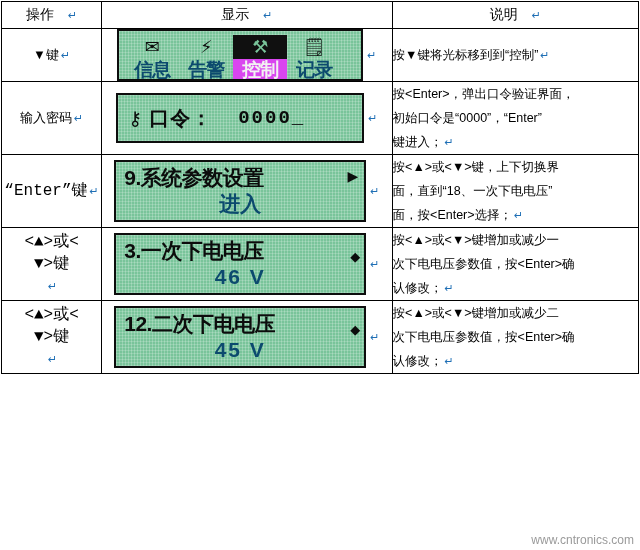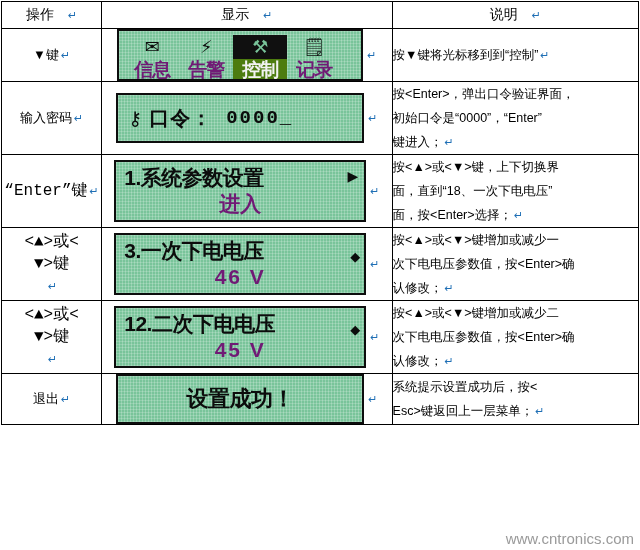--- a/index.html
+++ b/index.html
@@ -103,51 +103,51 @@
     padding:0 4px 0 6px;
     box-sizing:border-box;
     z-index:2;
   }
   .label-cell{
     width:54px;
     text-align:center;
     font-size:19px;
     line-height:22px;
     font-weight:bold;
-    color:#701a75;
+    color:#0c4a6e;
     letter-spacing:-1px;
   }
-  .label-cell.sel{background:#4d7c0f;color:#f2f2f2;}
+  .label-cell.sel{background:#d946ef;color:#f2f2f2;}
 
   
   .pw-line{
     position:relative;z-index:2;
     display:flex;align-items:center;
     height:100%;
     padding-left:10px;
     font-size:20px;
     font-weight:bold;
     color:#0c0c0c;
     letter-spacing:1px;
   }
   .key-ico{font-size:19px;margin-right:6px;}
-  .pw-val{margin-left:14px;font-family:"Liberation Mono","DejaVu Sans Mono",monospace;font-size:19px;letter-spacing:2px;}
+  .pw-val{margin-left:26px;font-family:"Liberation Mono","DejaVu Sans Mono",monospace;font-size:19px;letter-spacing:2px;}
 
   
   .lcd-line1{
     position:relative;z-index:2;
     font-size:21px;font-weight:bold;color:#0c0c0c;
     padding:3px 10px 0 8px;
     line-height:26px;
     letter-spacing:-0.5px;
     display:flex;align-items:center;
   }
   .lcd-line2{
     position:relative;z-index:2;
-    font-size:21px;font-weight:bold;color:#701a75;
+    font-size:21px;font-weight:bold;color:#0c4a6e;
     text-align:center;
     line-height:26px;
   }
   .lcd-line2.val{letter-spacing:2px;text-align:center;}
   .arrow-r{
     position:absolute;right:6px;top:6px;z-index:3;
     font-size:14px;color:#0c0c0c;
   }
   .caret-r{
     position:absolute;right:4px;top:14px;z-index:3;
@@ -157,21 +157,21 @@
     position:relative;z-index:2;
     height:100%;
     display:flex;align-items:center;justify-content:center;
     font-size:22px;font-weight:bold;color:#0c0c0c;
     letter-spacing:-0.5px;
   }
   .footer{
     position:absolute;
     right:6px;
     bottom:3px;
-    font-size:15px;
+    font-size:12px;
     color:#9a9a9a;
     font-family:"Liberation Sans",sans-serif;
   }
   .pw-mark{color:#1f6fb5;font-size:11px;margin-left:2px;}
 </style>
 </head>
 <body>
 
 <table class="main">
   <colgroup>
@@ -255,21 +255,21 @@
     </tr>
 
     <tr>
       <td class="op-cell">
         <span class="mono">“Enter”键</span><span class="pw-mark">↵</span>
       </td>
       <td class="disp-cell">
         <div class="disp-wrap">
           <div class="lcd lcd-lg">
             <span class="arrow-r">▶</span>
-            <div class="lcd-line1">1.系统参数设置</div>
+            <div class="lcd-line1">9.系统参数设置</div>
             <div class="lcd-line2">进入</div>
           </div>
           <span class="pilcrow">↵</span>
         </div>
       </td>
       <td class="desc-cell">
         <div>按&lt;▲&gt;或&lt;▼&gt;键，上下切换界</div>
         <div>面，直到“18、一次下电电压”</div>
         <div><span>面，按&lt;Enter&gt;选择；</span><span class="pw-mark">↵</span></div>
       </td>
@@ -312,34 +312,17 @@
           <span class="pilcrow">↵</span>
         </div>
       </td>
       <td class="desc-cell">
         <div>按&lt;▲&gt;或&lt;▼&gt;键增加或减少二</div>
         <div>次下电电压参数值，按&lt;Enter&gt;确</div>
         <div><span>认修改；</span><span class="pw-mark">↵</span></div>
       </td>
     </tr>
 
-    <tr>
-      <td class="op-cell">
-        <span>退出</span><span class="pw-mark">↵</span>
-      </td>
-      <td class="disp-cell">
-        <div class="disp-wrap">
-          <div class="lcd lcd-md">
-            <div class="one-line">设置成功！</div>
-          </div>
-          <span class="pilcrow">↵</span>
-        </div>
-      </td>
-      <td class="desc-cell">
-        <div>系统提示设置成功后，按&lt;</div>
-        <div><span>Esc&gt;键返回上一层菜单；</span><span class="pw-mark">↵</span></div>
-      </td>
-    </tr>
 
   </tbody>
 </table>
 
 <div class="footer">www.cntronics.com</div>
 
 </body></html>

